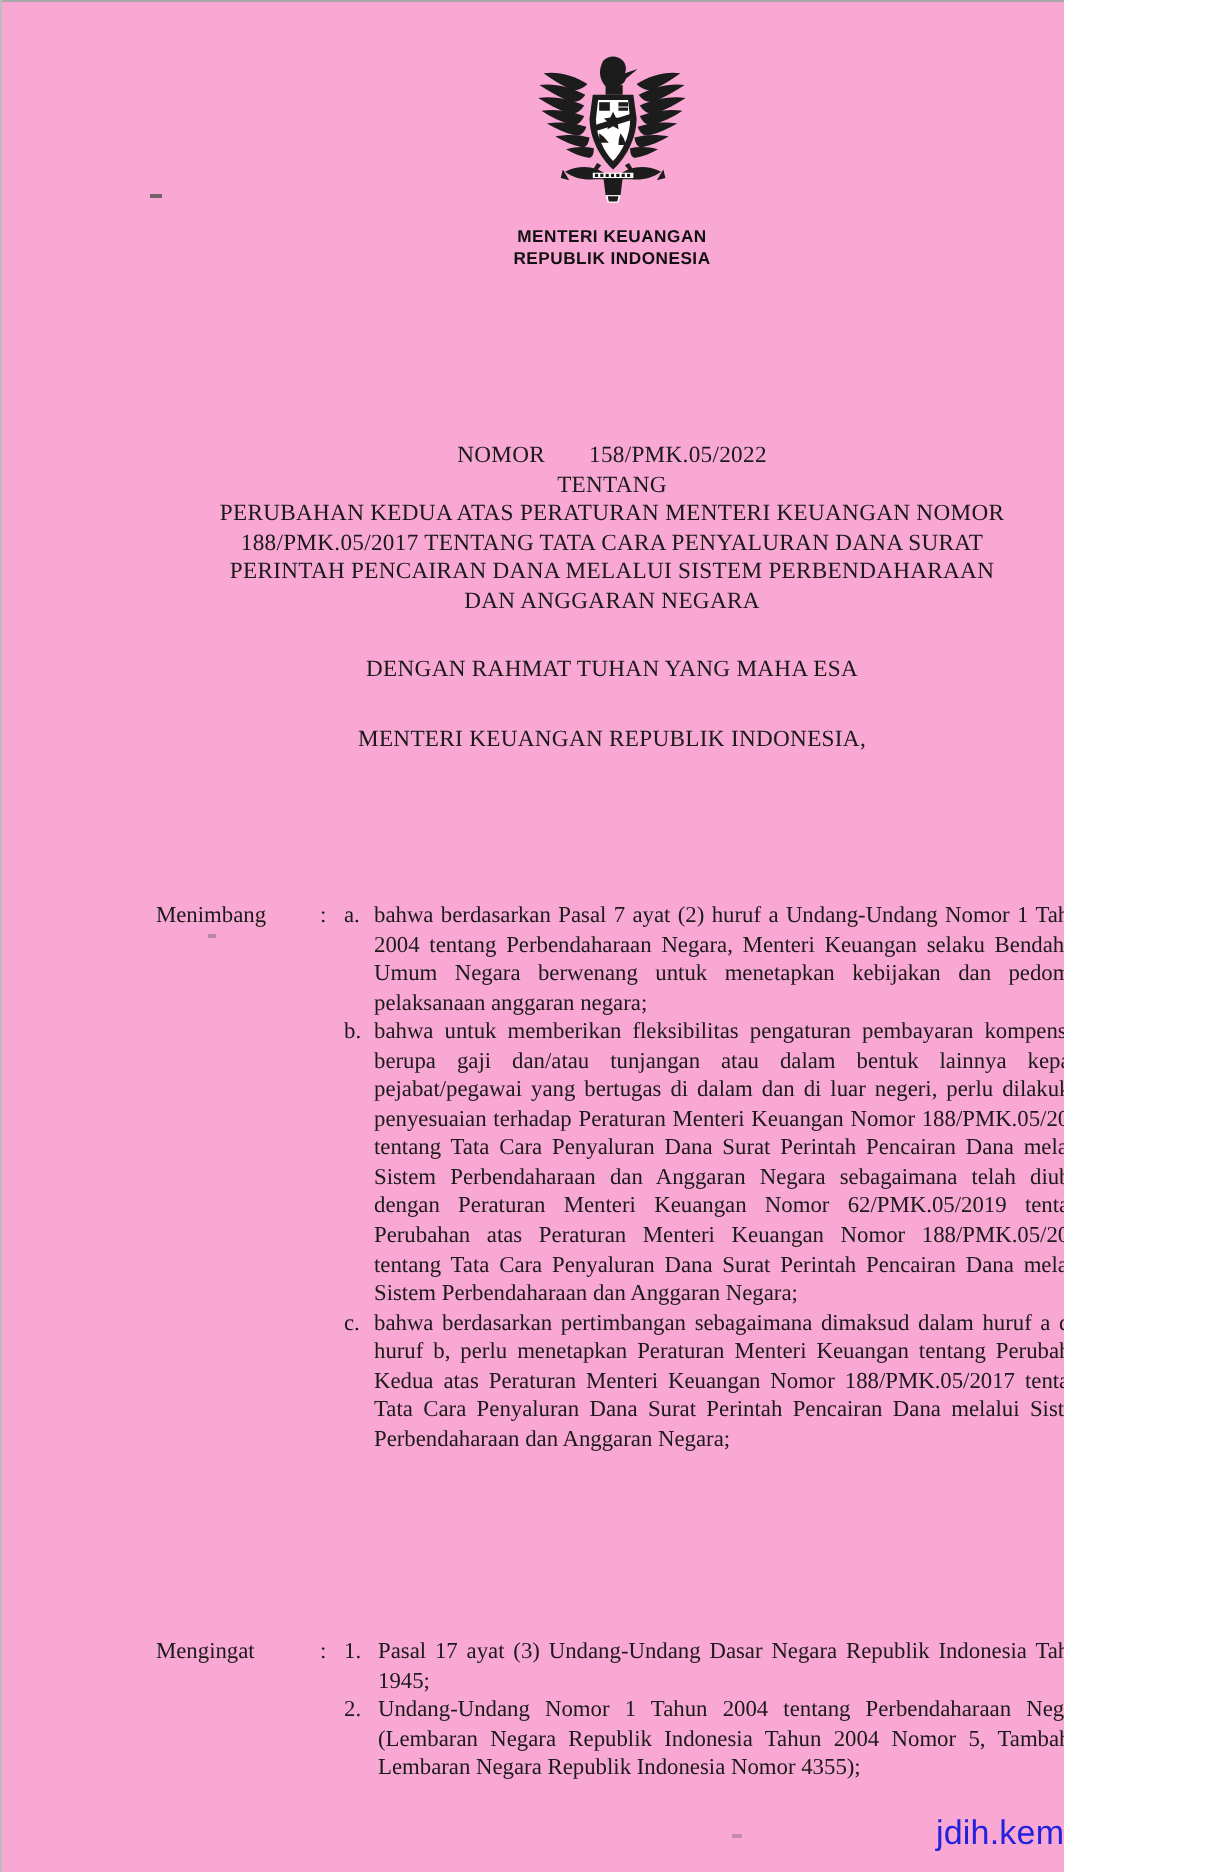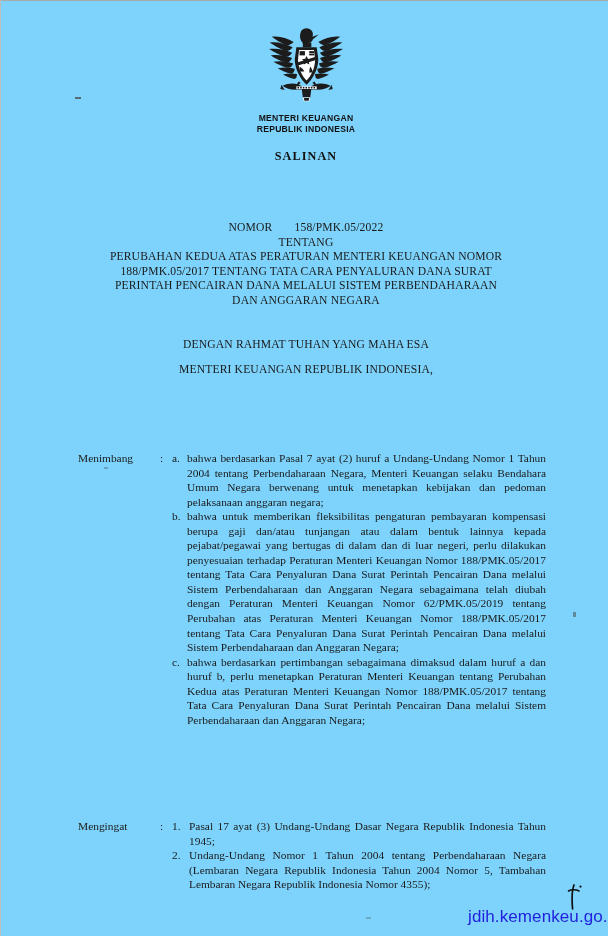--- a/index.html
+++ b/index.html
@@ -6,23 +6,23 @@
     margin: 0;
     padding: 0;
     background: #ffffff;
   }
   body {
     font-family: "Liberation Serif", serif;
     color: #1a1a1a;
   }
   #page {
     position: relative;
-    width: 608px;
+    width: 532px;
     height: 936px;
-    background: #7dd3fc;
+    background: #f9a8d4;
     overflow: hidden;
     box-sizing: border-box;
     padding-left: 24px;
   }
   
   .scan-edge-top {
     position: absolute;
     top: 0; left: 0; right: 0;
     height: 1px;
     background: #a9a9a9;
@@ -88,21 +88,21 @@
   .nomor-line .gap { display: inline-block; width: 22px; }
 
   .preamble {
     position: absolute;
     left: 56px;
     width: 500px;
     text-align: center;
     font-size: 11.6px;
     letter-spacing: .15px;
   }
-  .preamble-1 { top: 338px; }
+  .preamble-1 { top: 328px; }
   .preamble-2 { top: 363px; }
 
   
   .clause-section {
     position: absolute;
     left: 78px;
     width: 468px;
     font-size: 11.4px;
     line-height: 14.55px;
   }
@@ -245,21 +245,20 @@
         <path d="M74 134 L88 134 L86 141 L76 141 Z" fill="#ffffff"></path>
         <path d="M76 135 L86 135 L85 140 L77 140 Z"></path>
       </g>
     </svg>
 
     <div class="ministry-line">
       <div>MENTERI KEUANGAN</div>
       <div>REPUBLIK INDONESIA</div>
     </div>
 
-    <div class="salinan">SALINAN</div>
   </div>
 
   <div class="title-block">
     <div class="nomor-line"><span>NOMOR</span><span class="gap"></span><span>158/PMK.05/2022</span></div>
     <div>TENTANG</div>
     <div>PERUBAHAN KEDUA ATAS PERATURAN MENTERI KEUANGAN NOMOR</div>
     <div>188/PMK.05/2017 TENTANG TATA CARA PENYALURAN DANA SURAT</div>
     <div>PERINTAH PENCAIRAN DANA MELALUI SISTEM PERBENDAHARAAN</div>
     <div>DAN ANGGARAN NEGARA</div>
   </div>

